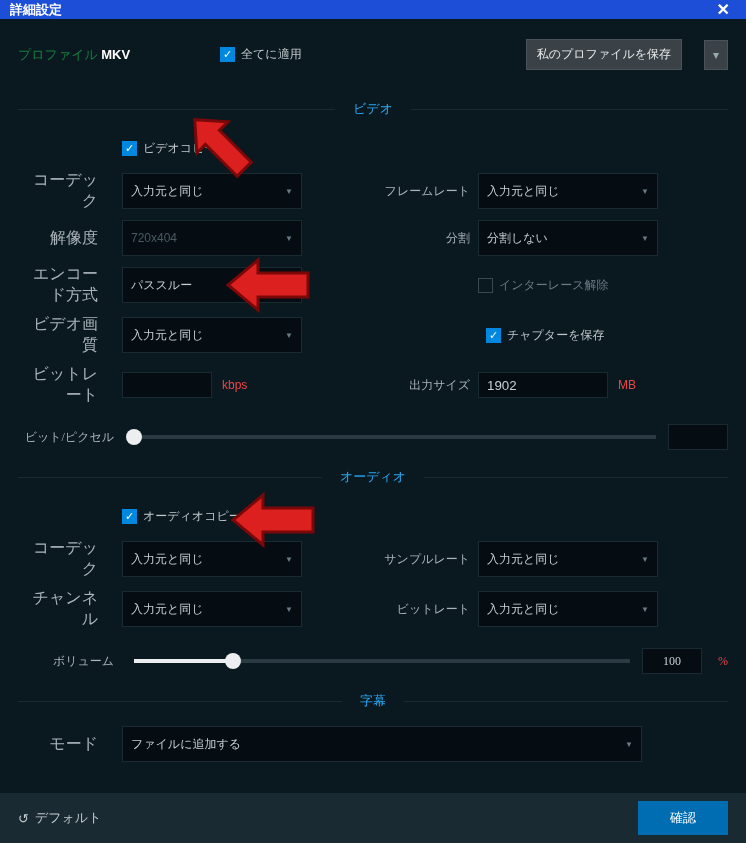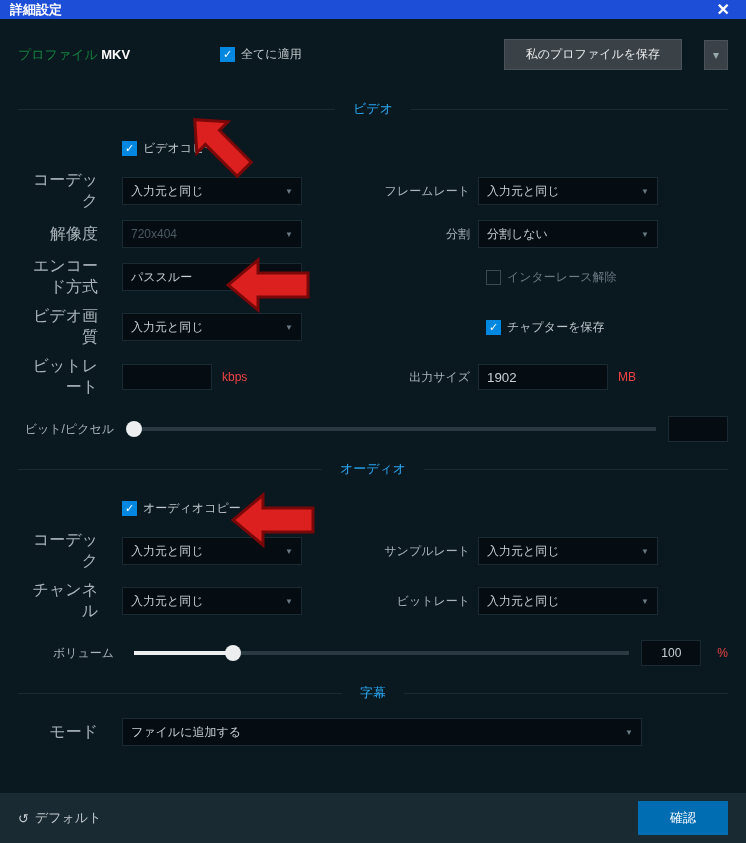--- a/index.html
+++ b/index.html
@@ -55,21 +55,21 @@
     color: #fff;
   }
   .checkbox-box.checked {
     background: #0088e0;
     border-color: #0088e0;
   }
   .save-btn {
     background: #3a4248;
     color: #e8e8e8;
     border: 1px solid #4a525a;
-    padding: 6px 21px;
+    padding: 6px 10px;
     font-size: 12px;
     cursor: pointer;
   }
   .save-dd {
     background: #3a4248;
     border: 1px solid #4a525a;
     width: 24px; height: 30px;
     display: inline-flex;
     align-items: center;
     justify-content: center;
@@ -114,21 +114,21 @@
     width: 120px;
     text-align: right;
     color: #aab4ba;
     font-size: 12px;
     padding-right: 8px;
   }
   .select {
     background: #050d12;
     border: 1px solid #1a2a32;
     color: #c8d0d4;
-    height: 28px;
+    height: 36px;
     padding: 2px 8px;
     display: flex;
     align-items: center;
     justify-content: space-between;
     cursor: pointer;
     position: relative;
     width: 180px;
   }
   .select.wide { width: 520px; }
   .select.disabled { color: #4a5a62; }
@@ -148,20 +148,21 @@
   .unit {
     color: #ef4444;
     margin-left: 10px;
     font-size: 12px;
   }
   .slider-row {
     display: flex;
     align-items: center;
     gap: 12px;
     margin: 18px 0;
+    font-family: Liberation Serif, serif;
   }
   .slider-label {
     width: 104px;
     text-align: right;
     color: #aab4ba;
     padding-right: 8px;
   }
   .slider-track {
     flex: 1;
     height: 4px;
@@ -311,21 +312,21 @@
   <div class="row">
     <div class="col-left">
       <div class="field-label">エンコード方式</div>
       <div class="select">
         <span>パススルー</span>
         <span class="caret">▼</span>
       </div>
     </div>
     <div class="col-right">
       <div style="width:120px"></div>
-      <div class="checkbox" style="margin-left:8px">
+      <div class="checkbox" style="">
         <span class="checkbox-box"></span>
         <span style="color:#6a7a82">インターレース解除</span>
       </div>
     </div>
   </div>
 
   <div class="row">
     <div class="col-left">
       <div class="field-label">ビデオ画質</div>
       <div class="select">

